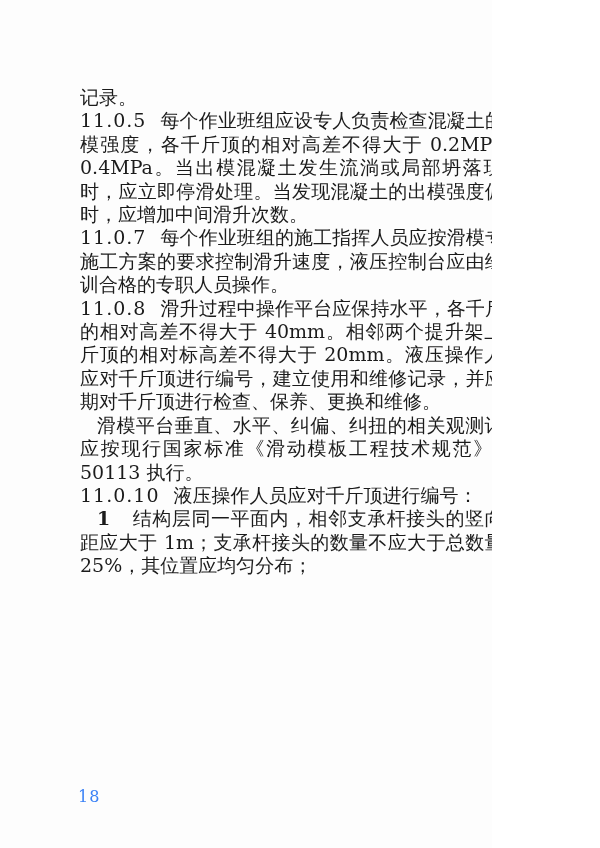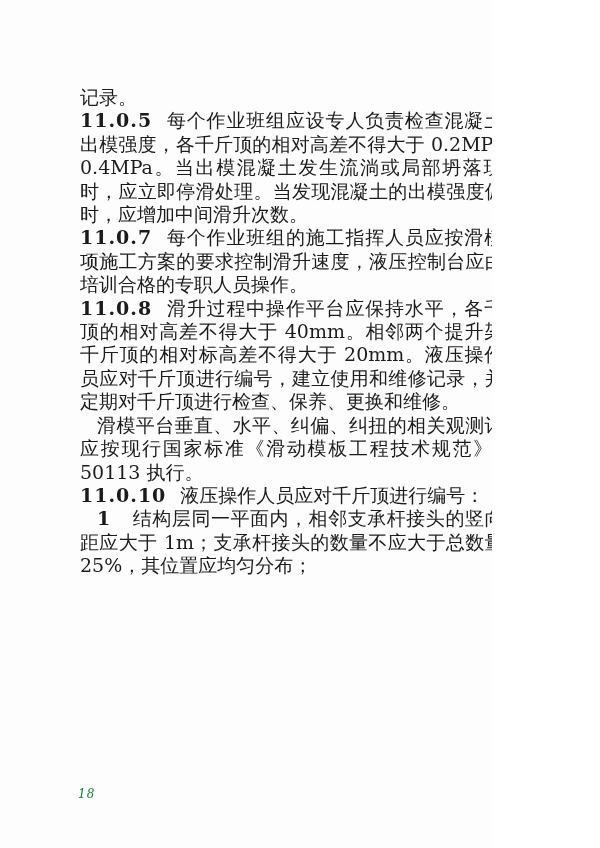--- a/index.html
+++ b/index.html
@@ -22,38 +22,37 @@
     color: #1b1b1b;
     font-size: 19px;
     line-height: 23.4px;
     text-align: justify;
   }
   .textblock p {
     margin: 0;
     padding: 0;
   }
   .clause-num {
-    font-weight: bold;
+    font-weight: normal;
     letter-spacing: 1px;
     margin-right: 14px;
   }
   .indent {
     text-indent: 17px;
   }
   .list-num {
     font-weight: bold;
     margin-right: 22px;
   }
   .page-number {
     position: absolute;
     left: 78px;
     top: 787px;
-    font-size: 12px;
-    font-style: italic;
-    color: #15803d;
+    font-size: 16px;
+    color: #3b82f6;
     letter-spacing: 1px;
   }
 </style>
 </head>
 <body>
 
 <div class="page">
 
   <div class="textblock">
 

